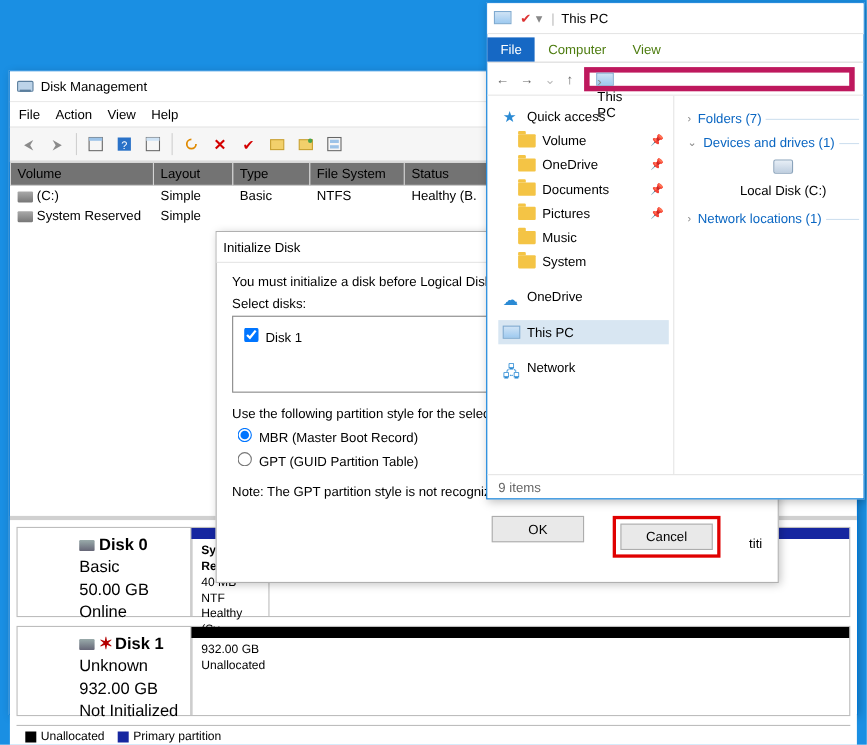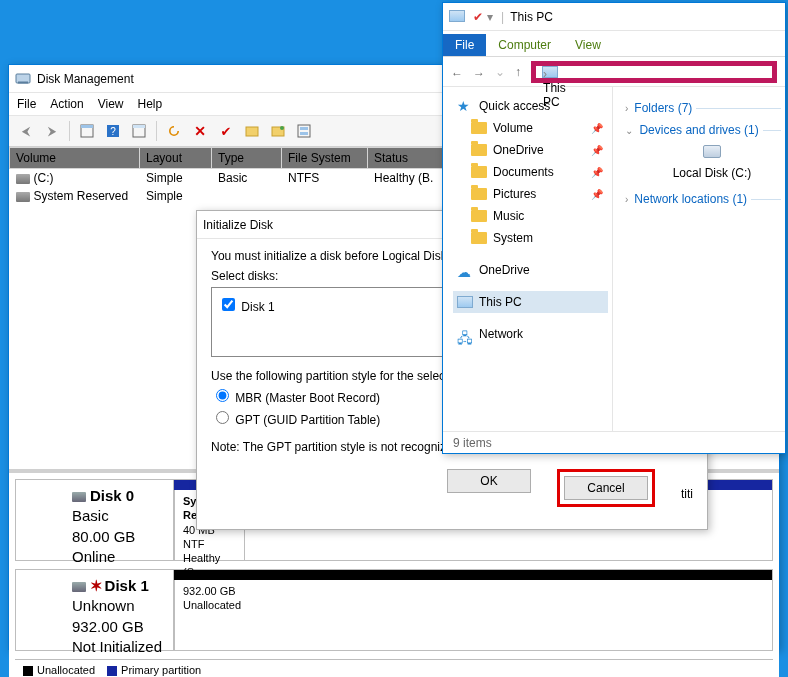--- a/index.html
+++ b/index.html
@@ -184,21 +184,21 @@
   </div>
 
   <div style="height:236px;"></div>
   <div class="divider"></div>
 
   <div class="gpane">
     <div class="diskrow" style="height:82px;">
       <div class="diskleft">
         <div><span class="dico"></span><span class="dname">Disk 0</span></div>
         <div>Basic</div>
-        <div>80.00 GB</div>
+        <div>50.00 GB</div>
         <div>Online</div>
       </div>
       <div class="diskright">
         <div class="topbar"></div>
         <div class="part" style="max-width:70px;">
           <div class="pname">System Re</div>
           <div>40 MB NTF</div>
           <div>Healthy (Sy</div>
         </div>
         <div class="part"></div>

